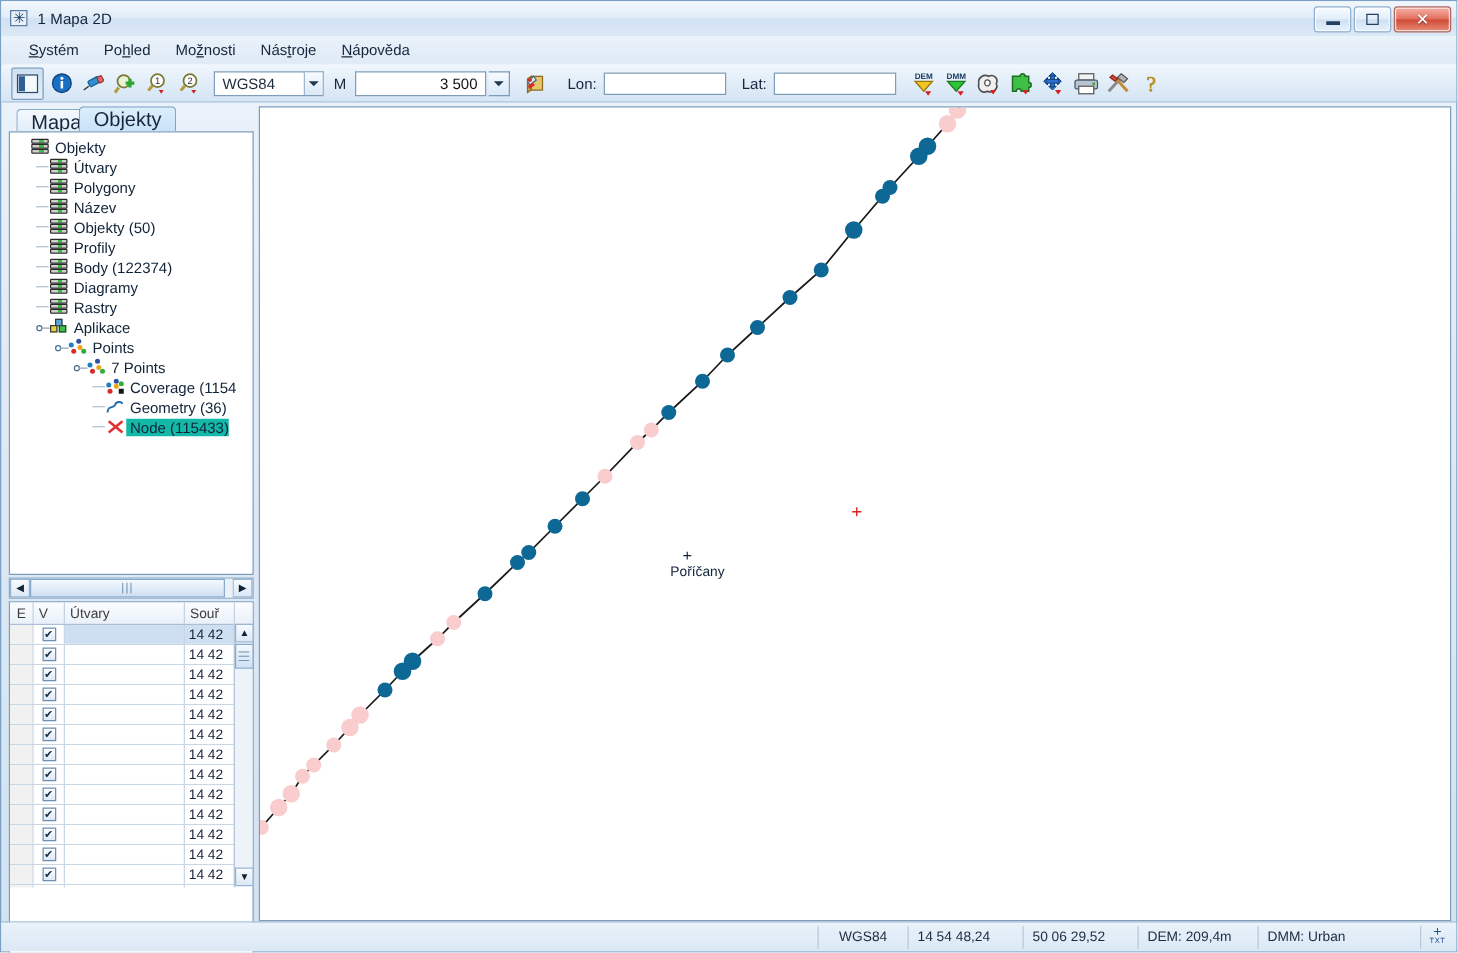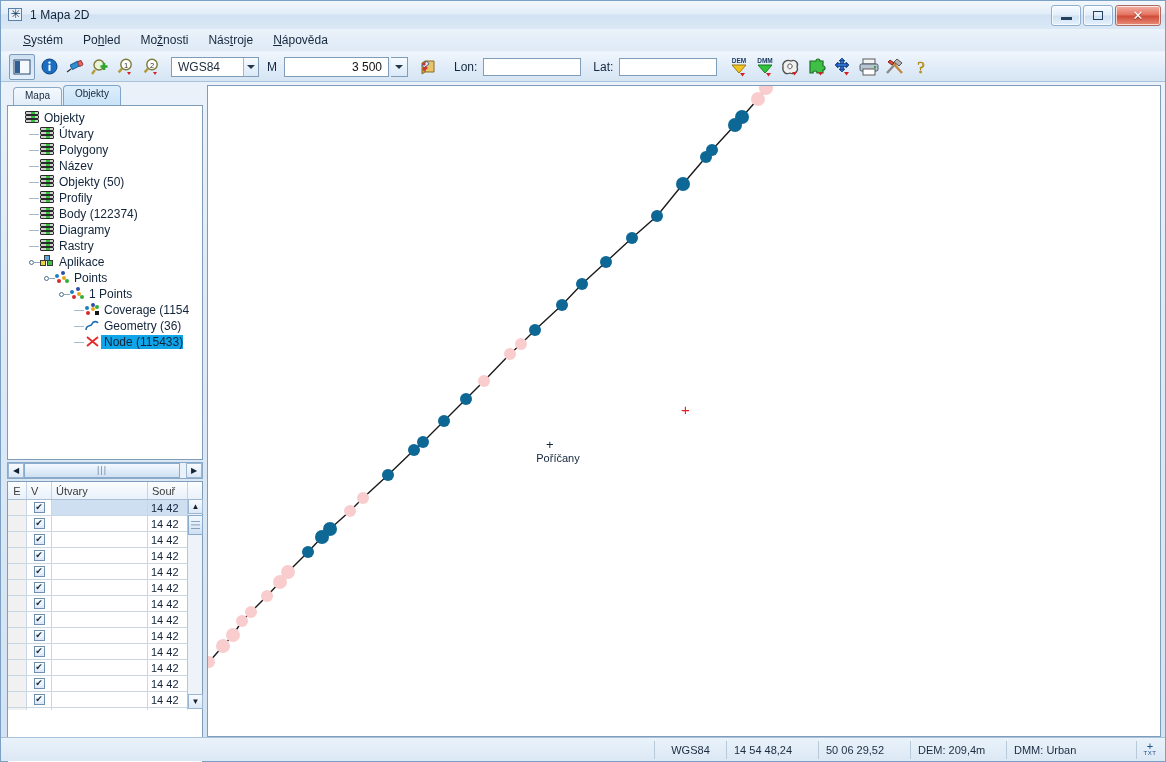--- a/index.html
+++ b/index.html
@@ -110,21 +110,21 @@
     width:98px;height:18px;border:1px solid #7f9db9;background:#fff;box-sizing:border-box;
   }
   .tbsep{width:6px;}
 
   
   .leftpanel{
     position:absolute;left:6px;top:84px;width:196px;height:652px;
   }
   .tabstrip{position:relative;height:20px;}
   .tab{
-    position:absolute;top:2px;height:18px;font-size:10px;color:#16273d;
+    position:absolute;top:2px;height:18px;font-size:16px;color:#16273d;
     padding:2px 11px 0 11px;box-sizing:border-box;
     border:1px solid #8aa9c6;border-bottom:none;
     border-radius:4px 4px 0 0;
     background:linear-gradient(to bottom,#f4f9fe,#e2edf8);
   }
   .tab.active{
     top:0;height:20px;z-index:3;
     background:linear-gradient(to bottom,#ddeefb,#c9e3f8);
     border-color:#7fa5c8;
   }
@@ -132,21 +132,21 @@
     position:absolute;left:0;top:20px;width:196px;height:355px;
     background:#fff;border:1px solid #7f9db9;box-sizing:border-box;
     overflow:hidden;
   }
   .treeinner{position:relative;padding:4px 0 0 0;}
   .trow{
     position:relative;height:16px;display:flex;align-items:center;
     font-size:12px;color:#12243a;white-space:nowrap;
   }
   .trow .lbl{padding-left:3px;}
-  .trow.sel .lbl{background:#0ea5e9;}
+  .trow.sel .lbl{background:#14b8a6;}
   .ticon{width:16px;height:14px;position:relative;flex:0 0 auto;}
 
   
   .ly{position:relative;width:15px;height:13px;}
   .ly i{
     position:absolute;left:0;width:14px;height:4px;
     border:1px solid #2a2a2a;box-sizing:border-box;
     background:linear-gradient(to right,#cfcfcf 0 45%,#35c23a 45% 75%,#cfcfcf 75% 100%);
     border-radius:1px;
   }
@@ -577,21 +577,21 @@
             <span class="ticon"><span class="pts"><s class="p1"></s><s class="p2"></s><s class="p3"></s><s class="p4"></s><s class="p5"></s></span></span>
             <span class="lbl">Points</span>
           </div>
           <div class="trow">
             <span style="display:inline-block;width:51px"></span>
             <span class="exp">
               <span class="knob"></span>
               <span class="stem"></span>
             </span>
             <span class="ticon"><span class="pts"><s class="p1"></s><s class="p2"></s><s class="p3"></s><s class="p4"></s><s class="p5"></s></span></span>
-            <span class="lbl">1 Points</span>
+            <span class="lbl">7 Points</span>
           </div>
           <div class="trow">
             <span style="display:inline-block;width:66px"></span>
             <span style="display:inline-block;width:11px;color:#8fa7bd;font-size:10px;line-height:10px;">—</span>
             <span class="ticon"><span class="cov"><s class="p1"></s><s class="p2"></s><s class="p3"></s><s class="p4"></s><s class="p5"></s><s class="sq"></s></span></span>
             <span class="lbl">Coverage (1154</span>
           </div>
           <div class="trow">
             <span style="display:inline-block;width:66px"></span>
             <span style="display:inline-block;width:11px;color:#8fa7bd;font-size:10px;line-height:10px;">—</span>

